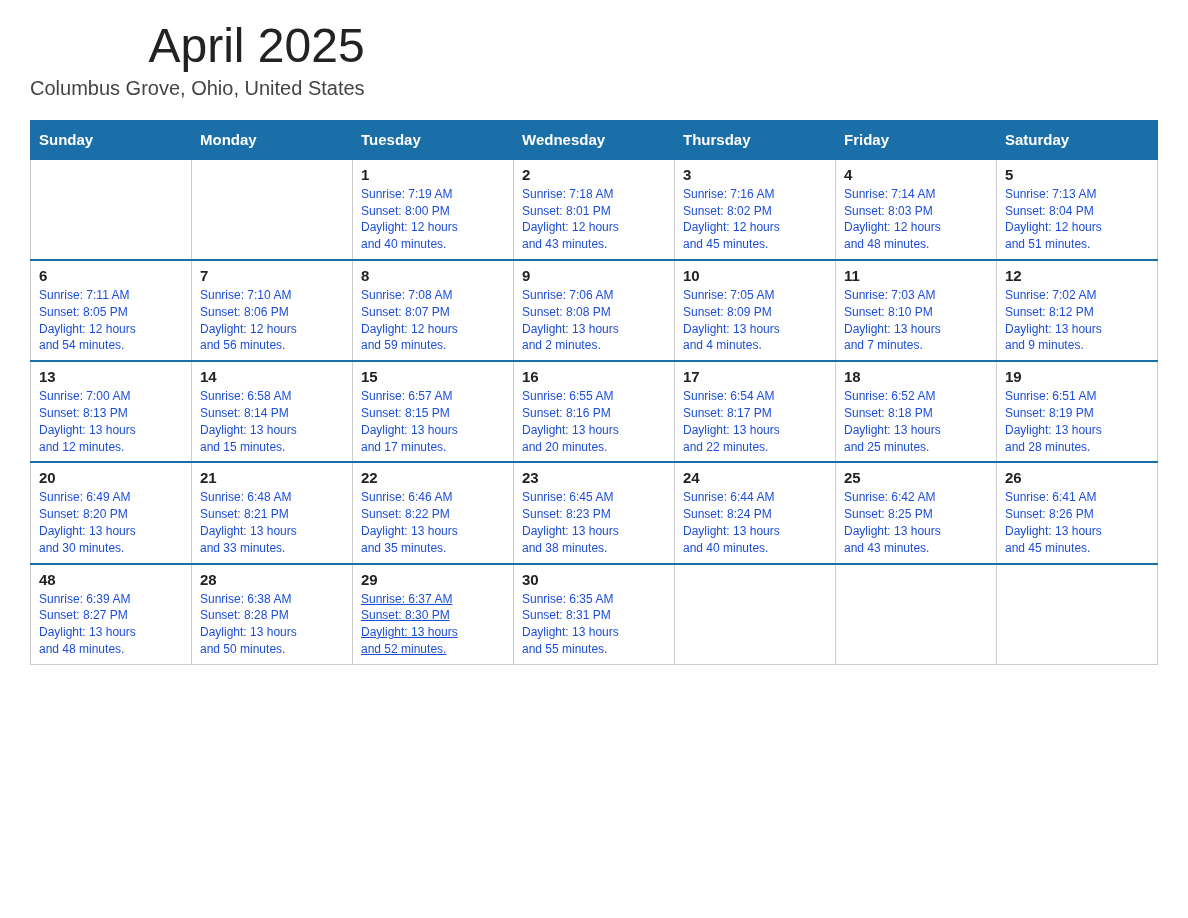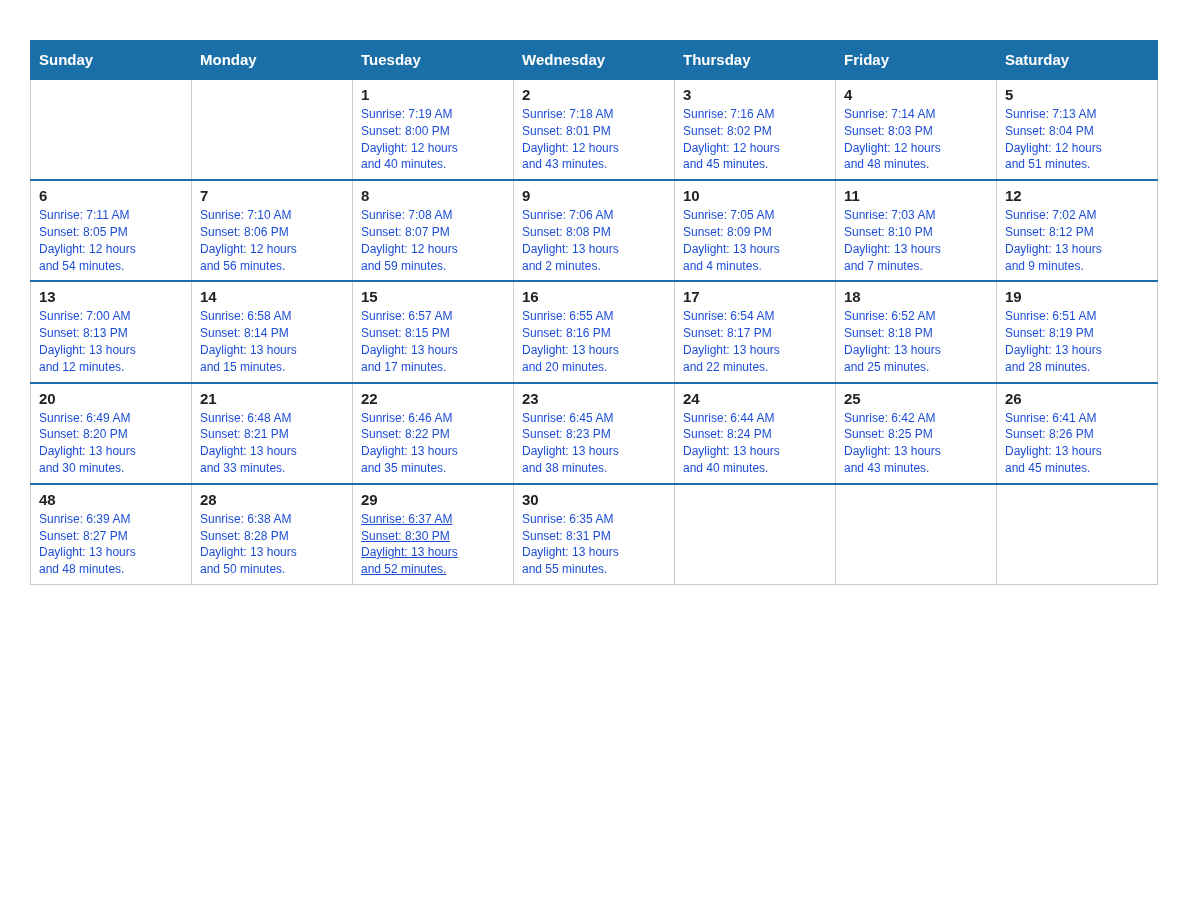--- a/index.html
+++ b/index.html
@@ -90,20 +90,22 @@
       margin-left: 3px;
       position: relative;
       top: 2px;
     }
   </style>
 </head>
 <body>
 
 <div class="header">
   <div class="title-section">
+    <div class="month-title">April 2025</div>
+    <div class="location-title">Columbus Grove, Ohio, United States</div>
   </div>
 </div>
 
 <table>
   <thead>
     <tr>
     <th>Sunday</th>
         <th>Monday</th>
         <th>Tuesday</th>
         <th>Wednesday</th>

